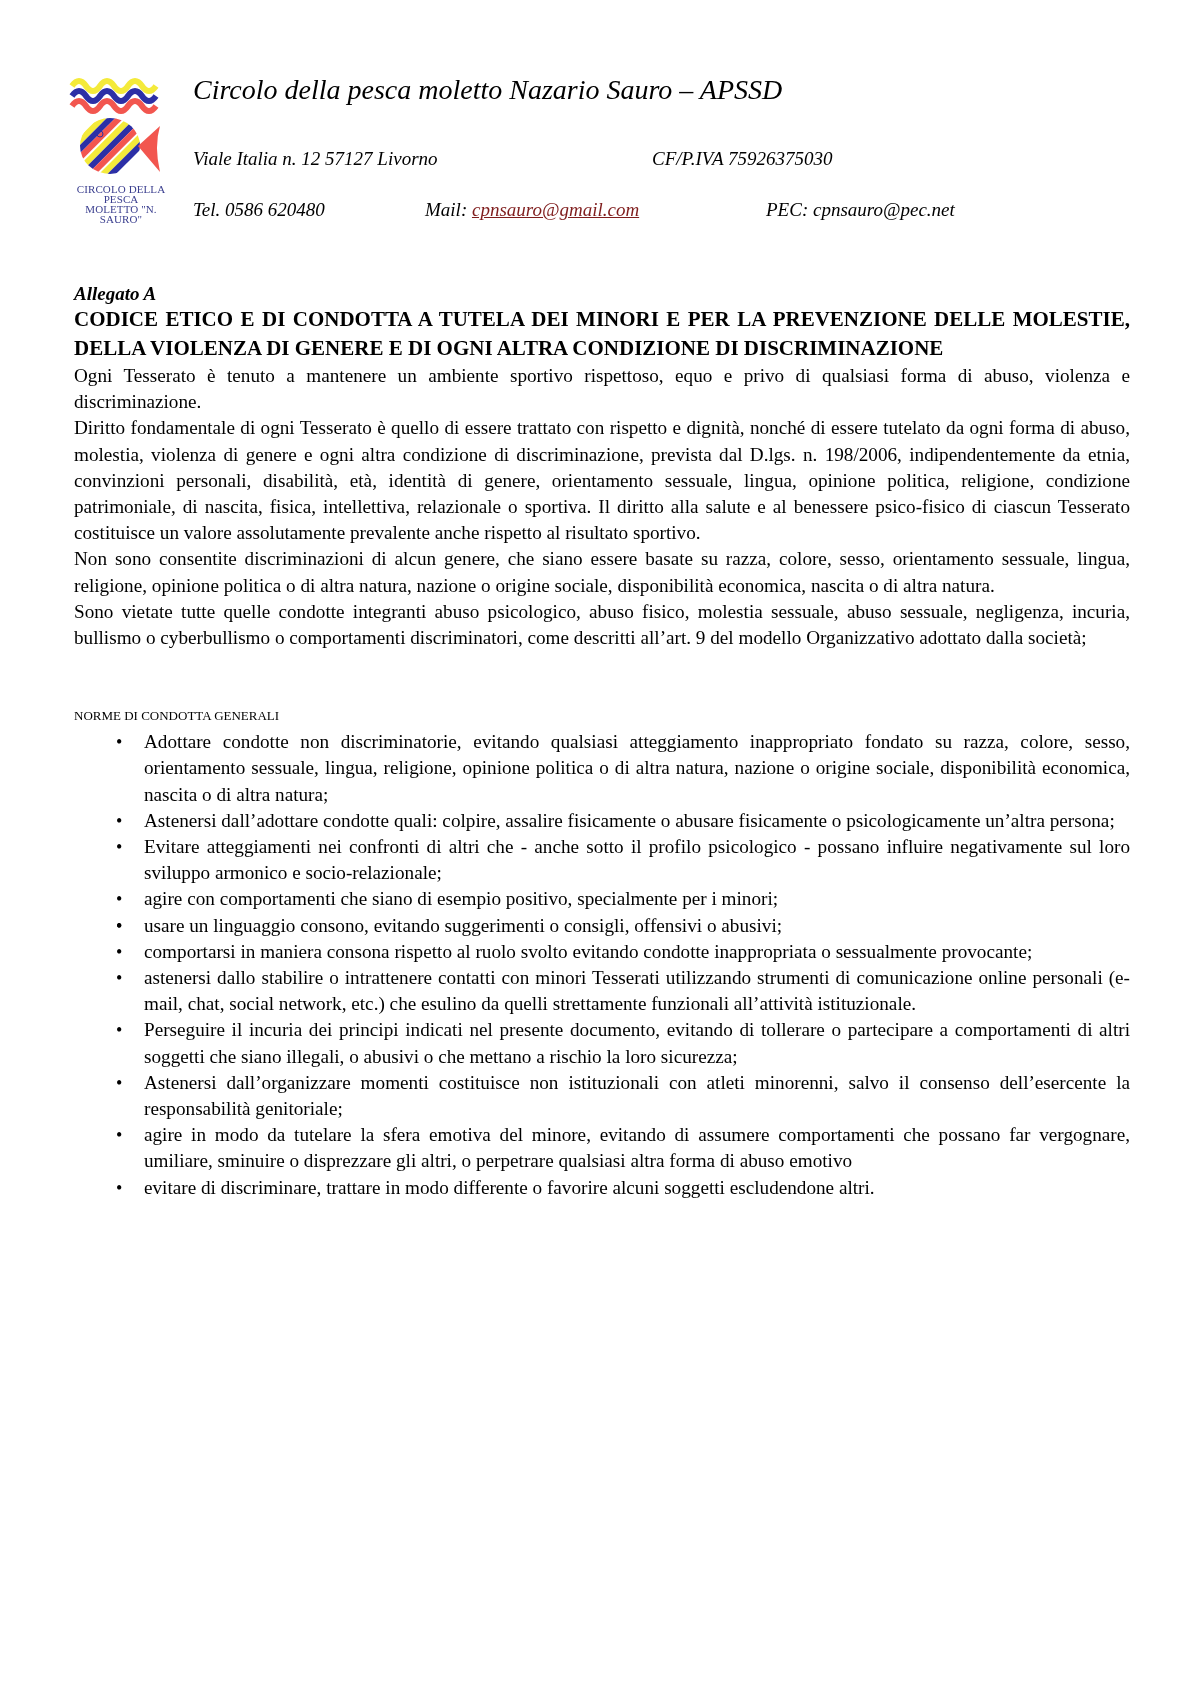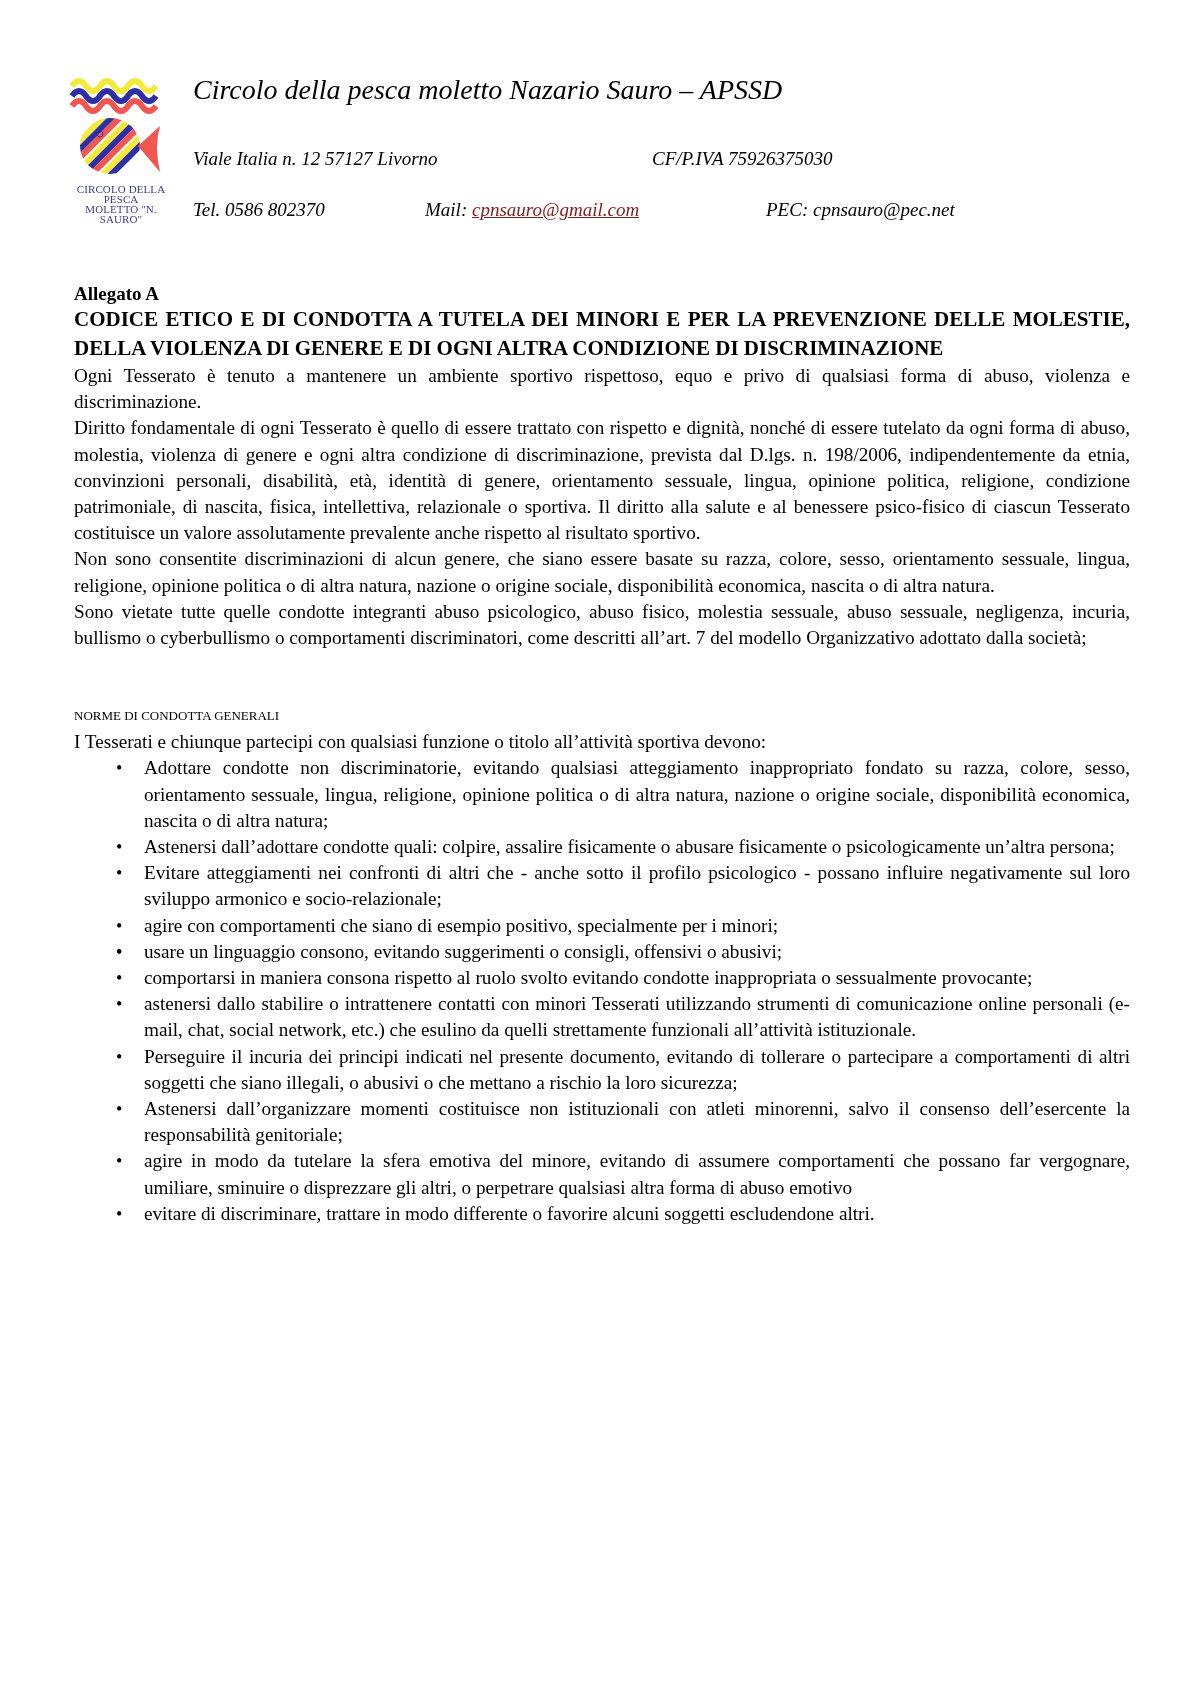--- a/index.html
+++ b/index.html
@@ -7,21 +7,21 @@
          font-family: "Liberation Serif", "DejaVu Serif", serif; color: #000; }
   .logo { position: absolute; left: 66px; top: 72px; width: 110px; height: 150px; }
   .logo svg { display: block; }
   .logo-caption { position: absolute; left: 0; top: 112px; width: 110px; text-align: center;
                   font-size: 11px; line-height: 10px; color: #3b3f8f; letter-spacing: 0.1px; }
   .hdr { position: absolute; font-style: italic; white-space: nowrap; }
   .hdr-title { left: 193px; top: 74px; font-size: 28px; }
   .hdr-row { font-size: 19px; }
   .hdr a { color: #7f1d1d; text-decoration: underline; }
   .content { position: absolute; left: 74px; top: 283px; width: 1056px; font-size: 19.2px; line-height: 26.2px; }
-  .allegato { font-weight: bold; font-size: 19px; line-height: 22px; }
+  .allegato { font-weight: bold; font-size: 19px; line-height: 22px; font-style: italic; }
   .main-title { font-weight: bold; font-size: 21px; line-height: 29px; text-align: justify;
                 text-align-last: left; margin: 0; }
   p { margin: 0; text-align: justify; }
   .spacer { height: 52px; }
   .section-title { font-weight: normal; font-size: 13px; line-height: 26px; }
   ul { list-style: none; margin: 0; padding: 0; }
   li { position: relative; padding-left: 70px; text-align: justify; }
   li .bullet { position: absolute; left: 42px; top: 0; font-size: 18px; }
 </style>
 </head>
@@ -58,36 +58,35 @@
   </svg>
   <div class="logo-caption">
     <div>CIRCOLO DELLA PESCA</div>
     <div>MOLETTO "N. SAURO"</div>
   </div>
 </div>
 
 <div class="hdr hdr-title">Circolo della pesca moletto Nazario Sauro – APSSD</div>
 <div class="hdr hdr-row" style="left:193px; top:148px;">Viale Italia n. 12   57127 Livorno</div>
 <div class="hdr hdr-row" style="left:652px; top:148px;">CF/P.IVA 75926375030</div>
-<div class="hdr hdr-row" style="left:193px; top:199px;">Tel. 0586 802370</div>
+<div class="hdr hdr-row" style="left:193px; top:199px;">Tel. 0586 620480</div>
 <div class="hdr hdr-row" style="left:425px; top:199px;">
   <span>Mail: </span><a>cpnsauro@gmail.com</a>
 </div>
 <div class="hdr hdr-row" style="left:766px; top:199px;">PEC: cpnsauro@pec.net</div>
 
 <div class="content">
   <div class="allegato">Allegato A</div>
   <h1 class="main-title">CODICE ETICO E DI CONDOTTA A TUTELA DEI MINORI E PER LA PREVENZIONE DELLE MOLESTIE, DELLA VIOLENZA DI GENERE E DI OGNI ALTRA CONDIZIONE DI DISCRIMINAZIONE</h1>
   <p>Ogni Tesserato è tenuto a mantenere un ambiente sportivo rispettoso, equo e privo di qualsiasi forma di abuso, violenza e discriminazione.</p>
   <p>Diritto fondamentale di ogni Tesserato è quello di essere trattato con rispetto e dignità, nonché di essere tutelato da ogni forma di abuso, molestia, violenza di genere e ogni altra condizione di discriminazione, prevista dal D.lgs. n. 198/2006, indipendentemente da etnia, convinzioni personali, disabilità, età, identità di genere, orientamento sessuale, lingua, opinione politica, religione, condizione patrimoniale, di nascita, fisica, intellettiva, relazionale o sportiva. Il diritto alla salute e al benessere psico-fisico di ciascun Tesserato costituisce un valore assolutamente prevalente anche rispetto al risultato sportivo.</p>
   <p>Non sono consentite discriminazioni di alcun genere, che siano essere basate su razza, colore, sesso, orientamento sessuale, lingua, religione, opinione politica o di altra natura, nazione o origine sociale, disponibilità economica, nascita o di altra natura.</p>
-  <p>Sono vietate tutte quelle condotte integranti abuso psicologico, abuso fisico, molestia sessuale, abuso sessuale, negligenza, incuria, bullismo o cyberbullismo o comportamenti discriminatori, come descritti all’art. 7 del modello Organizzativo adottato dalla società;</p>
+  <p>Sono vietate tutte quelle condotte integranti abuso psicologico, abuso fisico, molestia sessuale, abuso sessuale, negligenza, incuria, bullismo o cyberbullismo o comportamenti discriminatori, come descritti all’art. 9 del modello Organizzativo adottato dalla società;</p>
   <div class="spacer"></div>
   <div class="section-title">NORME DI CONDOTTA GENERALI</div>
-  <p>I Tesserati e chiunque partecipi con qualsiasi funzione o titolo all’attività sportiva devono:</p>
   <ul>
     <li><span class="bullet">•</span><span>Adottare condotte non discriminatorie, evitando qualsiasi atteggiamento inappropriato fondato su razza, colore, sesso, orientamento sessuale, lingua, religione, opinione politica o di altra natura, nazione o origine sociale, disponibilità economica, nascita o di altra natura;</span></li>
     <li><span class="bullet">•</span><span>Astenersi dall’adottare condotte quali: colpire, assalire fisicamente o abusare fisicamente o psicologicamente un’altra persona;</span></li>
     <li><span class="bullet">•</span><span>Evitare atteggiamenti nei confronti di altri che - anche sotto il profilo psicologico - possano influire negativamente sul loro sviluppo armonico e socio-relazionale;</span></li>
     <li><span class="bullet">•</span><span>agire con comportamenti che siano di esempio positivo, specialmente per i minori;</span></li>
     <li><span class="bullet">•</span></li>
     <li><span class="bullet">•</span><span>usare un linguaggio consono, evitando suggerimenti o consigli, offensivi o abusivi;</span></li>
     <li><span class="bullet">•</span><span>comportarsi in maniera consona rispetto al ruolo svolto evitando condotte inappropriata o sessualmente provocante;</span></li>
     <li><span class="bullet">•</span><span>astenersi dallo stabilire o intrattenere contatti con minori Tesserati utilizzando strumenti di comunicazione online personali (e-mail, chat, social network, etc.) che esulino da quelli strettamente funzionali all’attività istituzionale.</span></li>
     <li><span class="bullet">•</span><span>Perseguire il incuria dei principi indicati nel presente documento, evitando di tollerare o partecipare a comportamenti di altri soggetti che siano illegali, o abusivi o che mettano a rischio la loro sicurezza;</span></li>

